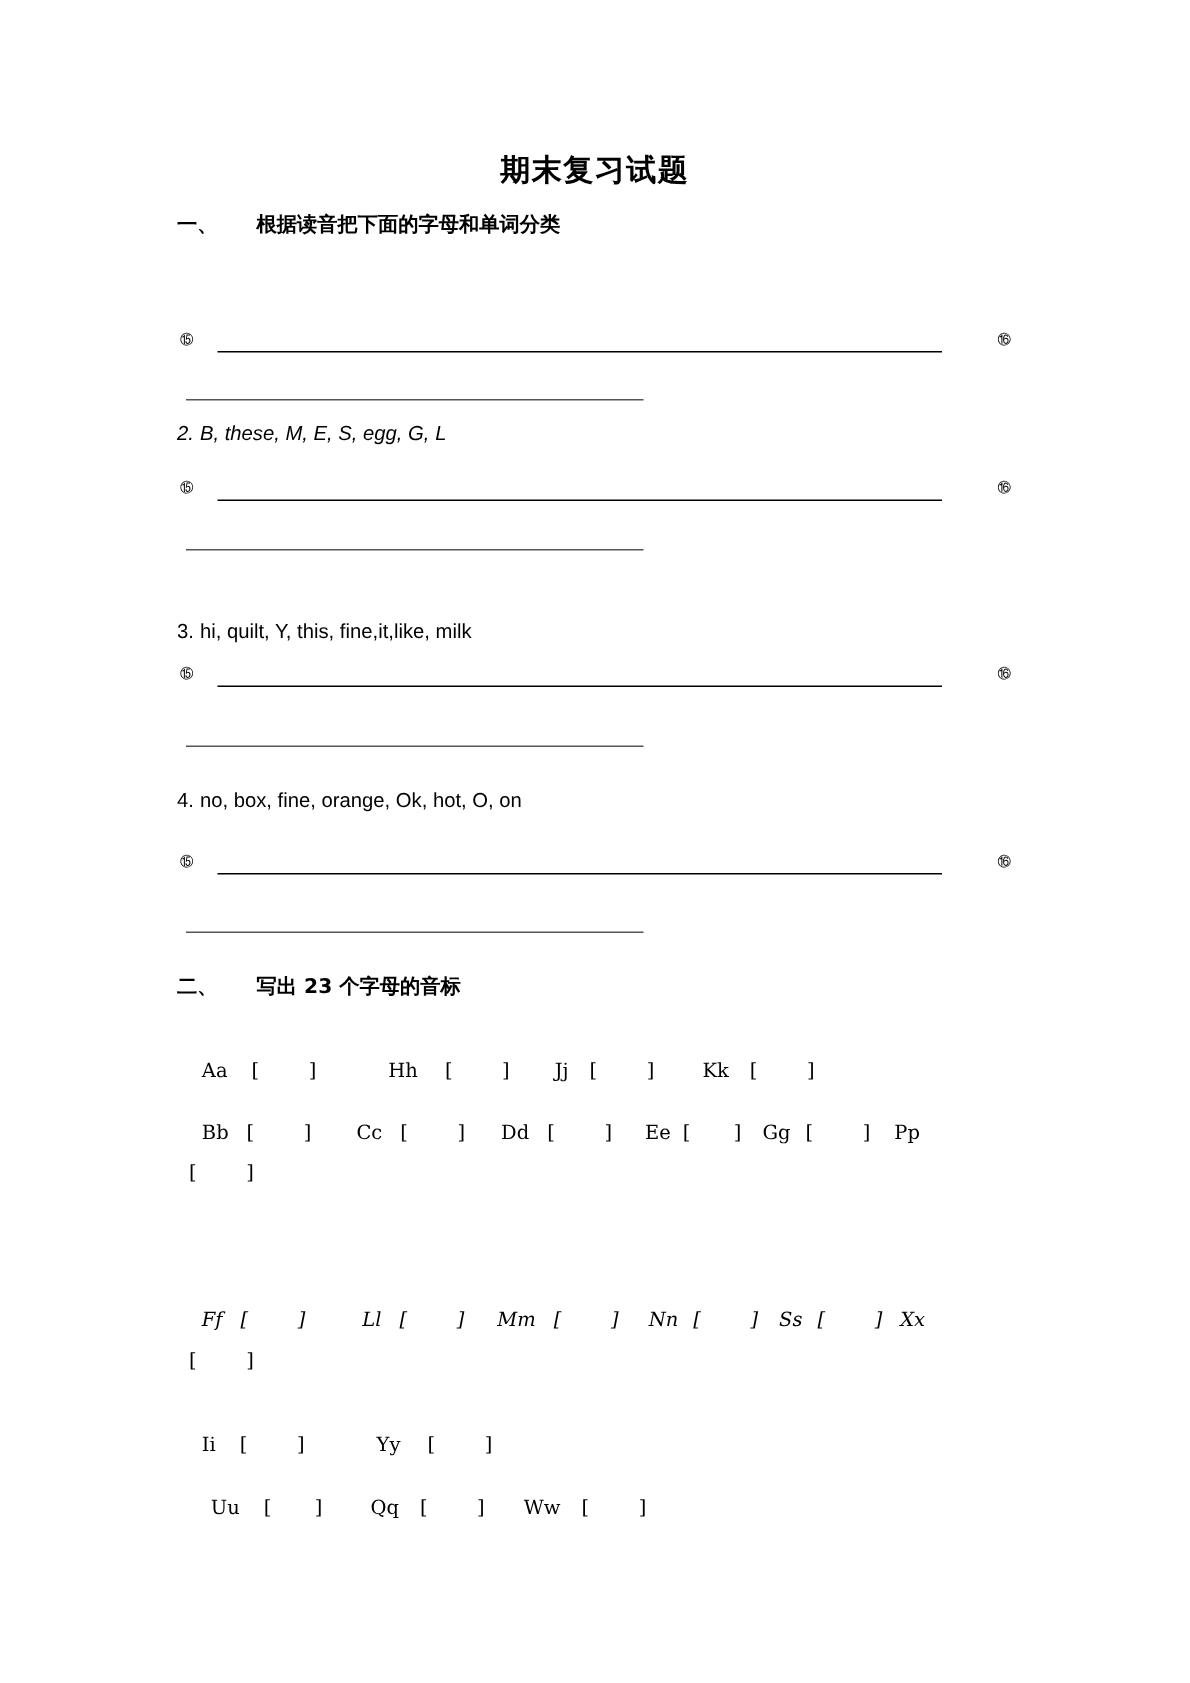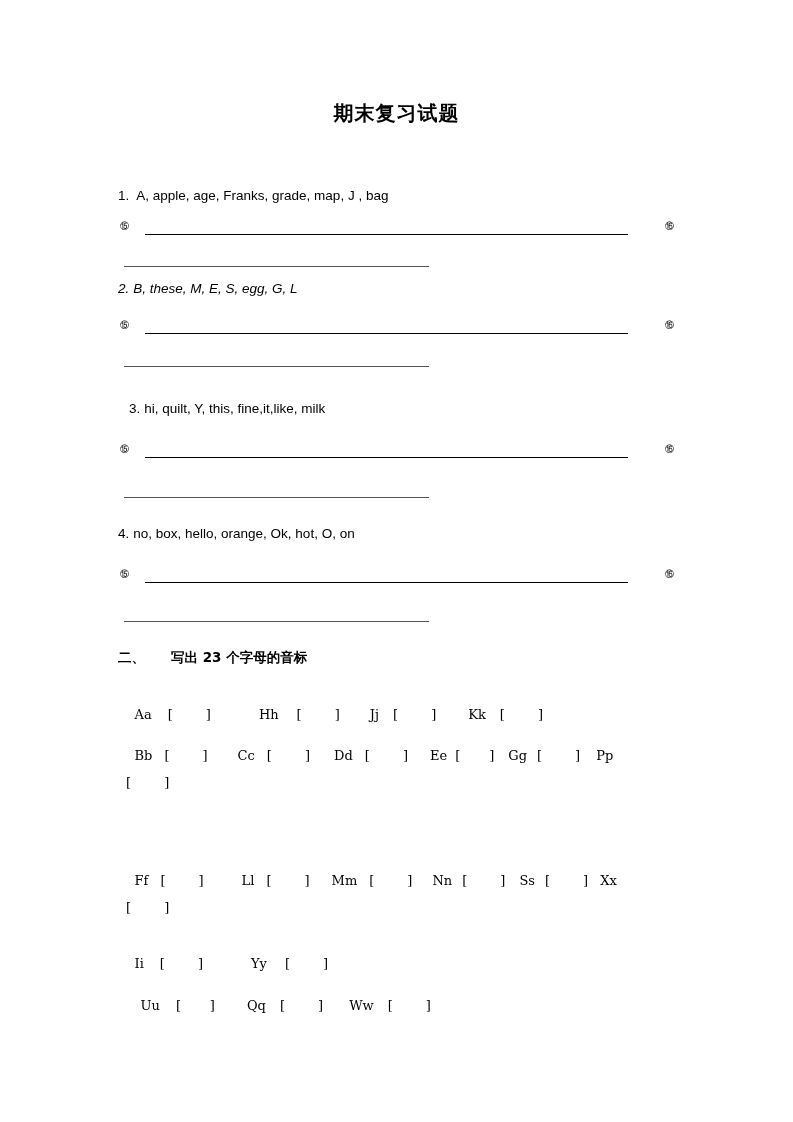--- a/index.html
+++ b/index.html
@@ -78,58 +78,58 @@
     white-space: pre;
   }
 </style>
 </head>
 <body>
 
 <div class="page">
 
   <div class="title">期末复习试题</div>
 
+  <div class="section-head" style="left:118px; top:141px;"><span>一、</span><span style="display:inline-block;width:26px;"></span><span>根据读音把下面的字母和单词分类</span></div>
 
-  <div class="word-line" style="left:118px; top:188px;"><span>1.</span><span style="display:inline-block;width:7px;"></span><span>A, apple, age, Franks, grade, map, J , bag</span></div>
   <div class="brace" style="left:120px; top:220px;">⑮</div>
   <div class="brace" style="left:665px; top:220px;">⑯</div>
   <div class="rule" style="left:145px; top:234px; width:483px;"></div>
   <div class="rule thin" style="left:124px; top:266px; width:305px;"></div>
 
   <div class="word-line" style="left:118px; top:281px;font-style:italic;"><span>2.</span><span style="display:inline-block;width:4px;"></span><span>B, these, M, E, S, egg, G, L</span></div>
   <div class="brace" style="left:120px; top:319px;">⑮</div>
   <div class="brace" style="left:665px; top:319px;">⑯</div>
   <div class="rule" style="left:145px; top:333px; width:483px;"></div>
   <div class="rule thin" style="left:124px; top:366px; width:305px;"></div>
 
-  <div class="word-line" style="left:118px; top:401px;margin-left:11px;"><span>3.</span><span style="display:inline-block;width:4px;"></span><span>hi, quilt, Y, this, fine,it,like, milk</span></div>
+  <div class="word-line" style="left:118px; top:413px;"><span>3.</span><span style="display:inline-block;width:4px;"></span><span>hi, quilt, Y, this, fine,it,like, milk</span></div>
   <div class="brace" style="left:120px; top:443px;">⑮</div>
   <div class="brace" style="left:665px; top:443px;">⑯</div>
   <div class="rule" style="left:145px; top:457px; width:483px;"></div>
   <div class="rule thin" style="left:124px; top:497px; width:305px;"></div>
 
-  <div class="word-line" style="left:118px; top:526px;"><span>4.</span><span style="display:inline-block;width:4px;"></span><span>no, box, hello, orange, Ok, hot, O, on</span></div>
+  <div class="word-line" style="left:118px; top:526px;"><span>4.</span><span style="display:inline-block;width:4px;"></span><span>no, box, fine, orange, Ok, hot, O, on</span></div>
   <div class="brace" style="left:120px; top:568px;">⑮</div>
   <div class="brace" style="left:665px; top:568px;">⑯</div>
   <div class="rule" style="left:145px; top:582px; width:483px;"></div>
   <div class="rule thin" style="left:124px; top:621px; width:305px;"></div>
 
   <div class="sec2-head" style="left:118px; top:649px;"><span>二、</span><span style="display:inline-block;width:26px;"></span><span>写出 23 个字母的音标</span></div>
 
   <div class="letter-row" style="left:118px; top:692px;">
     <span>Aa</span><span style="display:inline-block;width:16px;"></span><span>[        ]</span><span style="display:inline-block;width:48px;"></span><span>Hh</span><span style="display:inline-block;width:18px;"></span><span>[        ]</span><span style="display:inline-block;width:30px;"></span><span>Jj</span><span style="display:inline-block;width:14px;"></span><span>[        ]</span><span style="display:inline-block;width:32px;"></span><span>Kk</span><span style="display:inline-block;width:14px;"></span><span>[        ]</span>
   </div>
 
   <div class="letter-row" style="left:118px; top:733px;">
     <span>Bb</span><span style="display:inline-block;width:12px;"></span><span>[        ]</span><span style="display:inline-block;width:30px;"></span><span>Cc</span><span style="display:inline-block;width:12px;"></span><span>[        ]</span><span style="display:inline-block;width:24px;"></span><span>Dd</span><span style="display:inline-block;width:12px;"></span><span>[        ]</span><span style="display:inline-block;width:22px;"></span><span>Ee</span><span style="display:inline-block;width:8px;"></span><span>[       ]</span><span style="display:inline-block;width:14px;"></span><span>Gg</span><span style="display:inline-block;width:10px;"></span><span>[        ]</span><span style="display:inline-block;width:16px;"></span><span>Pp</span>
   </div>
   <div class="bracket-cont" style="left:126px; top:775px;">[        ]</div>
 
 
-  <div class="letter-row" style="left:118px; top:858px;">
+  <div class="letter-row" style="left:118px; top:858px;font-style:italic;">
     <span>Ff</span><span style="display:inline-block;width:12px;"></span><span>[        ]</span><span style="display:inline-block;width:38px;"></span><span>Ll</span><span style="display:inline-block;width:12px;"></span><span>[        ]</span><span style="display:inline-block;width:22px;"></span><span>Mm</span><span style="display:inline-block;width:12px;"></span><span>[        ]</span><span style="display:inline-block;width:20px;"></span><span>Nn</span><span style="display:inline-block;width:10px;"></span><span>[        ]</span><span style="display:inline-block;width:14px;"></span><span>Ss</span><span style="display:inline-block;width:10px;"></span><span>[        ]</span><span style="display:inline-block;width:12px;"></span><span>Xx</span>
   </div>
   <div class="bracket-cont" style="left:126px; top:900px;">[        ]</div>
 
   <div class="letter-row" style="left:118px; top:941px;">
     <span>Ii</span><span style="display:inline-block;width:16px;"></span><span>[        ]</span><span style="display:inline-block;width:48px;"></span><span>Yy</span><span style="display:inline-block;width:18px;"></span><span>[        ]</span>
   </div>
 
   <div class="letter-row" style="left:124px; top:983px;">
     <span>Uu</span><span style="display:inline-block;width:16px;"></span><span>[       ]</span><span style="display:inline-block;width:32px;"></span><span>Qq</span><span style="display:inline-block;width:14px;"></span><span>[        ]</span><span style="display:inline-block;width:26px;"></span><span>Ww</span><span style="display:inline-block;width:14px;"></span><span>[        ]</span>

